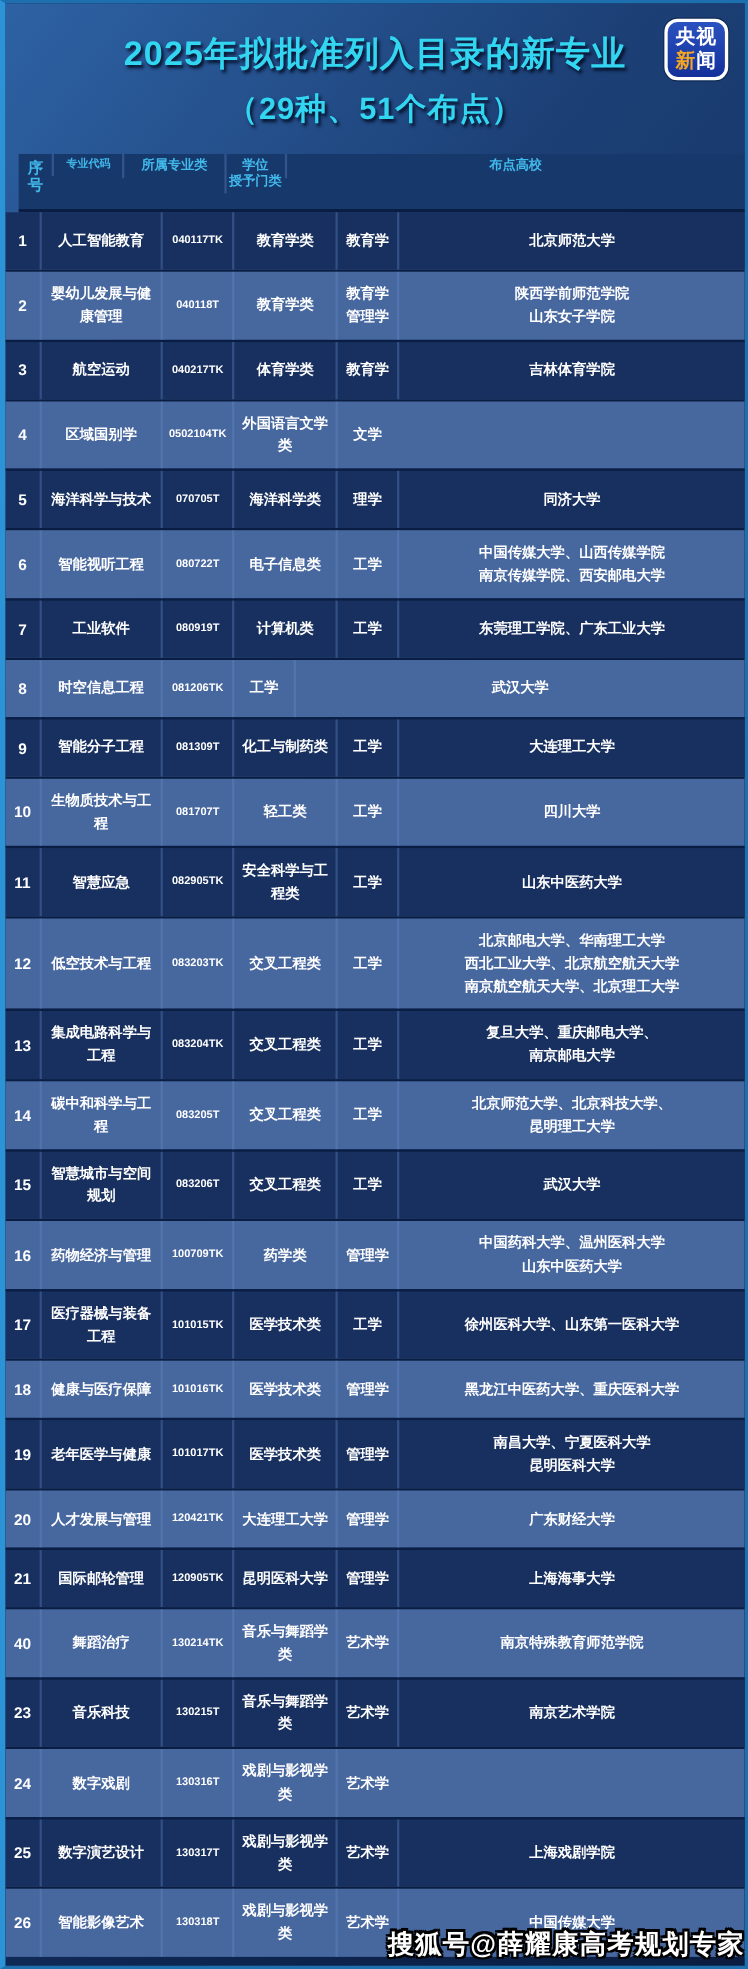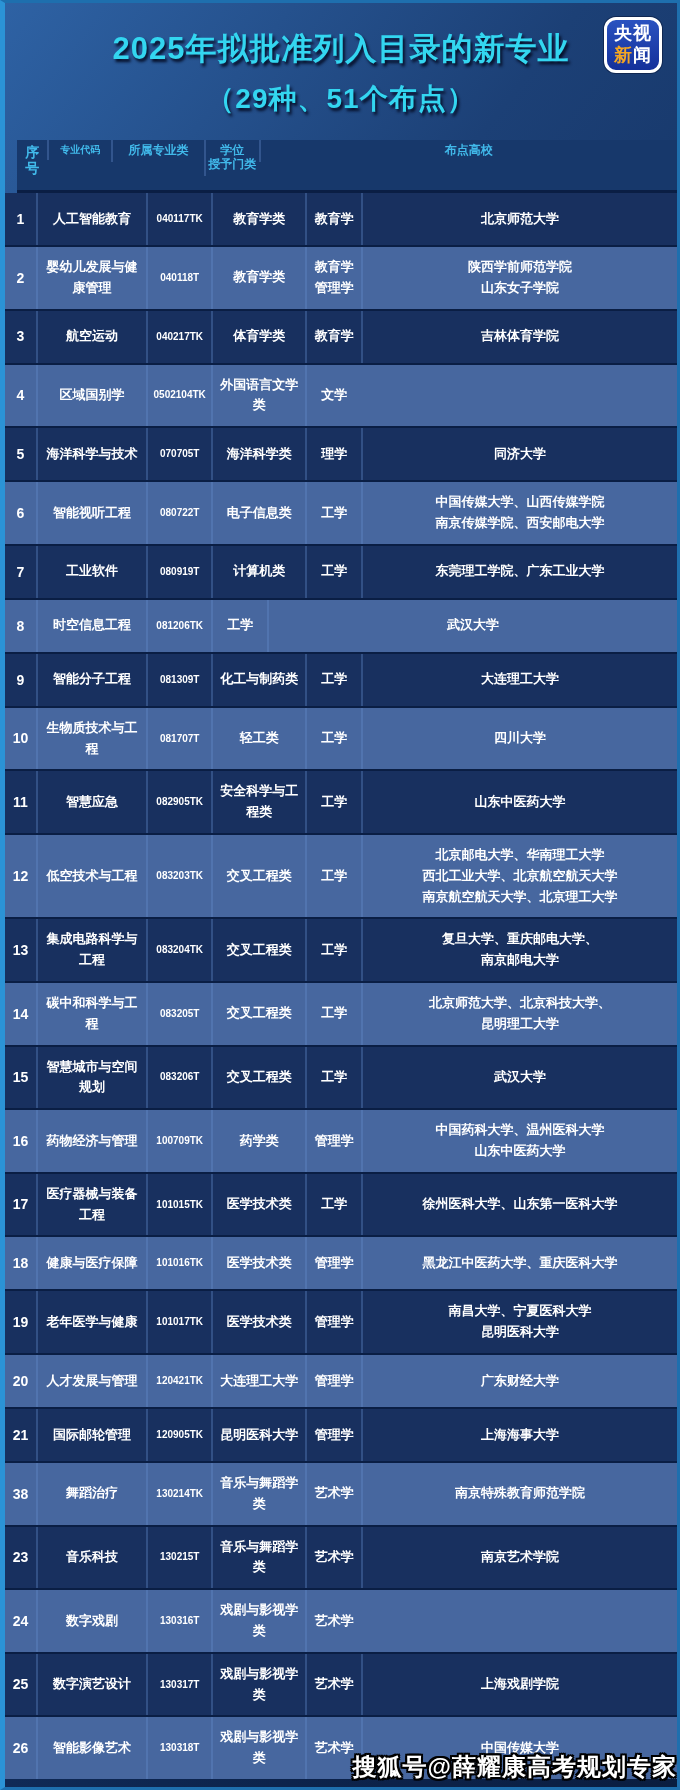--- a/index.html
+++ b/index.html
@@ -373,21 +373,21 @@
     <div class="td c-code">120905TK</div>
     <div class="td c-cat">昆明医科大学</div>
     <div class="td c-deg">
             <div>管理学</div>
           </div>
     <div class="td c-uni">
             <div>上海海事大学</div>
           </div>
   </div>
         <div class="tr">
-    <div class="td c-no">38</div>
+    <div class="td c-no">40</div>
     <div class="td c-name">舞蹈治疗</div>
     <div class="td c-code">130214TK</div>
     <div class="td c-cat">音乐与舞蹈学类</div>
     <div class="td c-deg">
             <div>艺术学</div>
           </div>
     <div class="td c-uni">
             <div>南京特殊教育师范学院</div>
           </div>
   </div>

